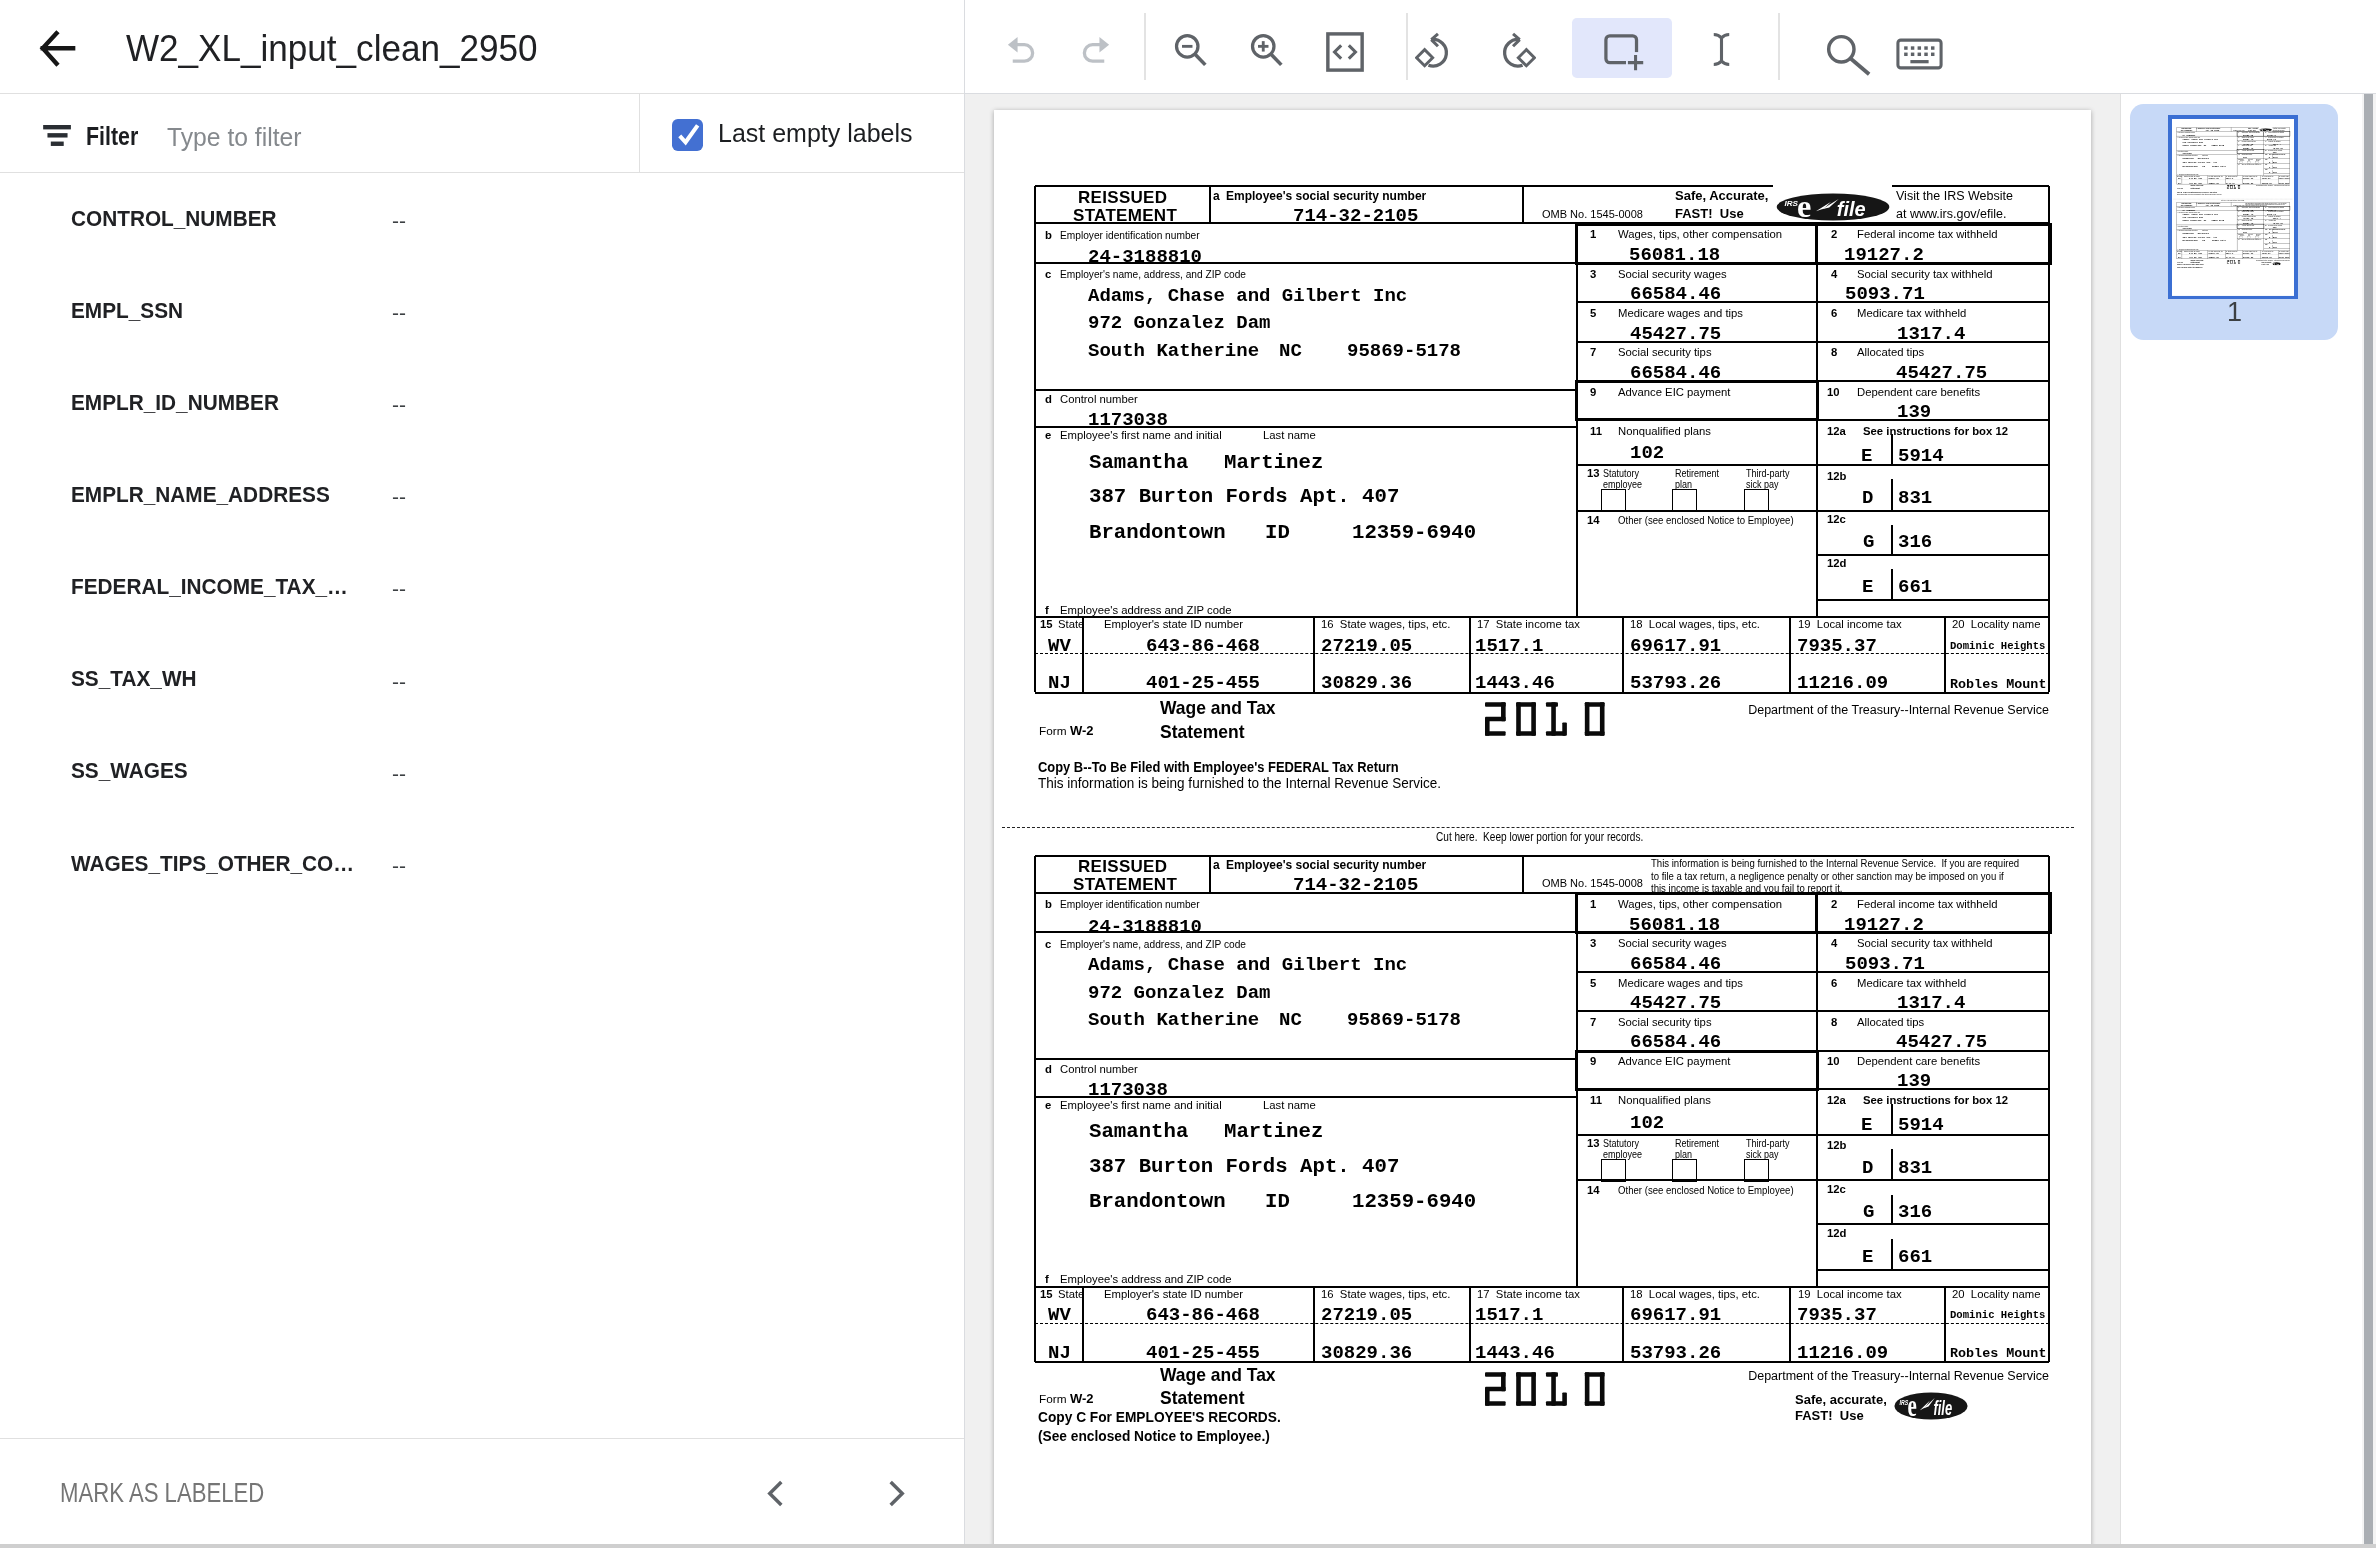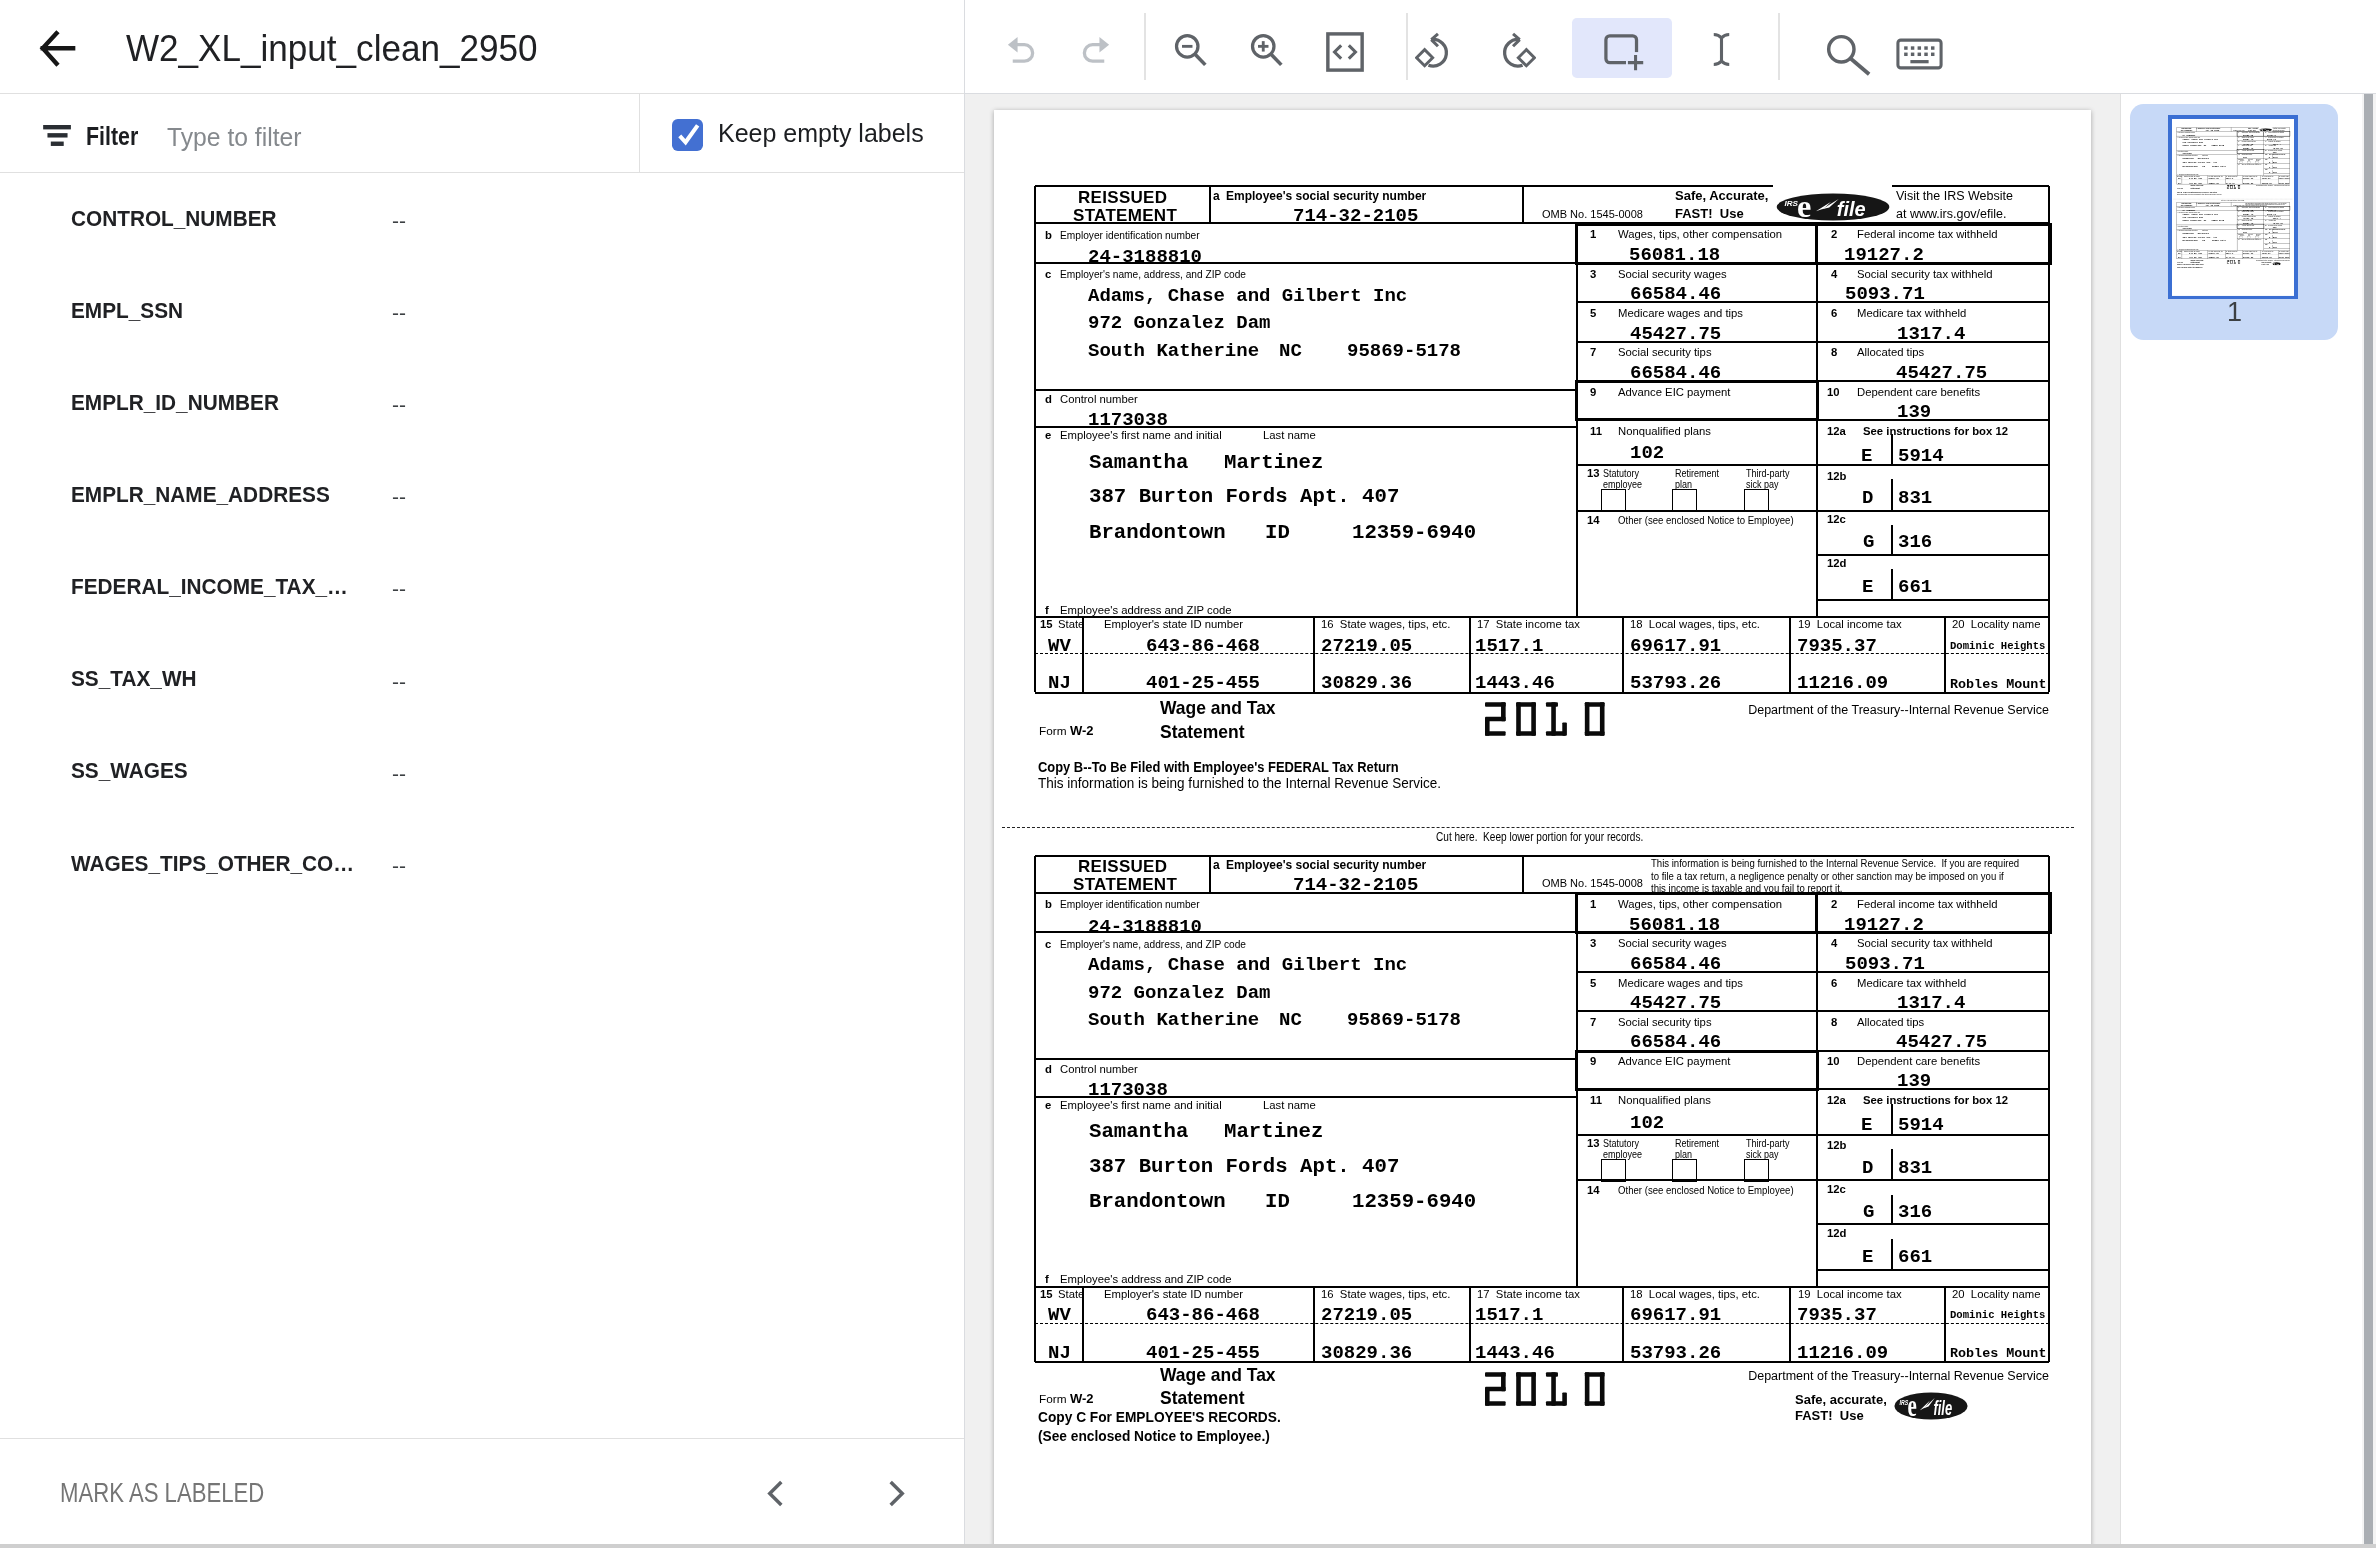--- a/index.html
+++ b/index.html
@@ -40,21 +40,21 @@
         <rect x="8" y="17.3" width="13.5" height="4.6"></rect>
       </g>
     </svg>
 <div class="t" style="left:86px;top:121px;font:700 26.4px &quot;Liberation Sans&quot;,sans-serif;color:#1c1e21;transform:scaleX(0.81);transform-origin:0 50%">Filter</div>
 <div class="t" style="left:167px;top:122px;font:400 26px &quot;Liberation Sans&quot;,sans-serif;color:#85898d;transform:scaleX(0.95);transform-origin:0 50%">Type to filter</div>
 <div class="vline" style="left:639px;top:94px;height:78px"></div>
 <div class="ab" style="left:672px;top:119px;width:31px;height:32px;background:#4370d2;border-radius:5.8px"></div>
 <svg class="ab" style="left:672px;top:119px" width="31" height="32" viewBox="0 0 32 33">
       <path d="M8 17.5 L14 24 L26.5 6.5" stroke="#fff" stroke-width="4.2" fill="none"></path>
     </svg>
-<div class="t" style="left:718px;top:119px;font:400 25px &quot;Liberation Sans&quot;,sans-serif;color:#1c1e21">Keep empty labels</div>
+<div class="t" style="left:718px;top:119px;font:400 25px &quot;Liberation Sans&quot;,sans-serif;color:#1c1e21">Last empty labels</div>
 <div class="hline" style="left:0;top:172px;width:965px"></div>
 <div class="t" style="left:71px;top:206px;font:700 22px &quot;Liberation Sans&quot;,sans-serif;color:#202124;transform:scaleX(0.945);transform-origin:0 50%">CONTROL_NUMBER</div>
 <div class="t" style="left:392px;top:209px;font:400 21px &quot;Liberation Sans&quot;,sans-serif;color:#3c4043">--</div>
 <div class="t" style="left:71px;top:298px;font:700 22px &quot;Liberation Sans&quot;,sans-serif;color:#202124;transform:scaleX(0.945);transform-origin:0 50%">EMPL_SSN</div>
 <div class="t" style="left:392px;top:301px;font:400 21px &quot;Liberation Sans&quot;,sans-serif;color:#3c4043">--</div>
 <div class="t" style="left:71px;top:390px;font:700 22px &quot;Liberation Sans&quot;,sans-serif;color:#202124;transform:scaleX(0.945);transform-origin:0 50%">EMPLR_ID_NUMBER</div>
 <div class="t" style="left:392px;top:393px;font:400 21px &quot;Liberation Sans&quot;,sans-serif;color:#3c4043">--</div>
 <div class="t" style="left:71px;top:482px;font:700 22px &quot;Liberation Sans&quot;,sans-serif;color:#202124;transform:scaleX(0.945);transform-origin:0 50%">EMPLR_NAME_ADDRESS</div>
 <div class="t" style="left:392px;top:485px;font:400 21px &quot;Liberation Sans&quot;,sans-serif;color:#3c4043">--</div>
 <div class="t" style="left:71px;top:574px;font:700 22px &quot;Liberation Sans&quot;,sans-serif;color:#202124;transform:scaleX(0.945);transform-origin:0 50%">FEDERAL_INCOME_TAX_…</div>

